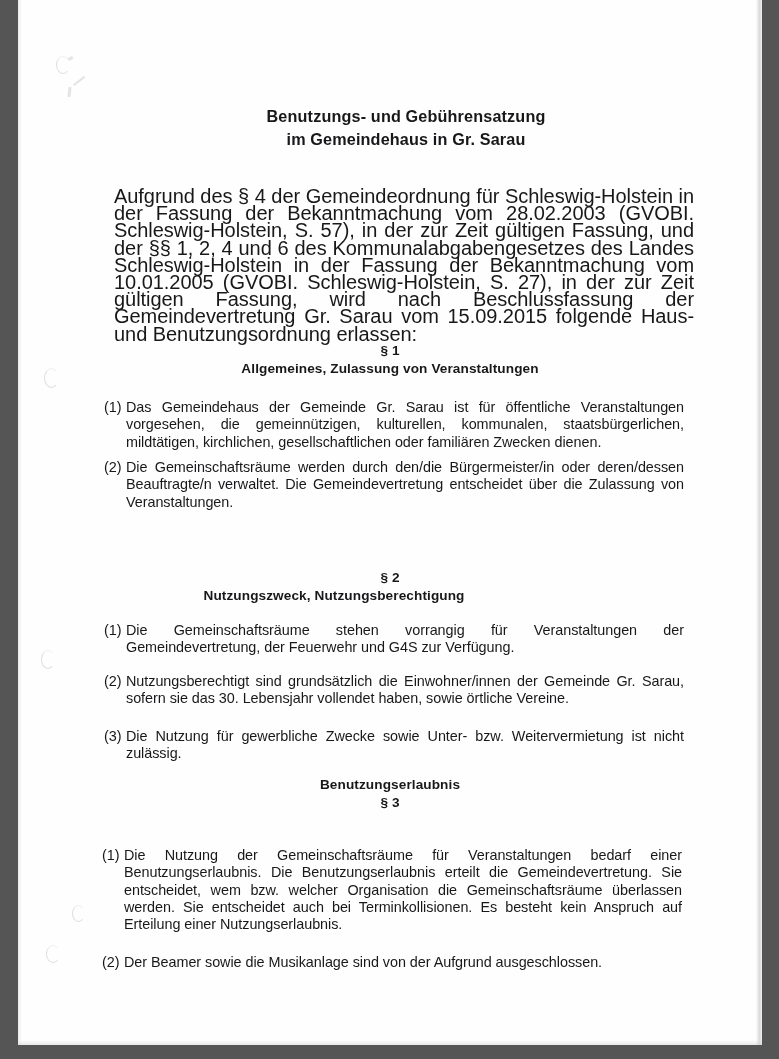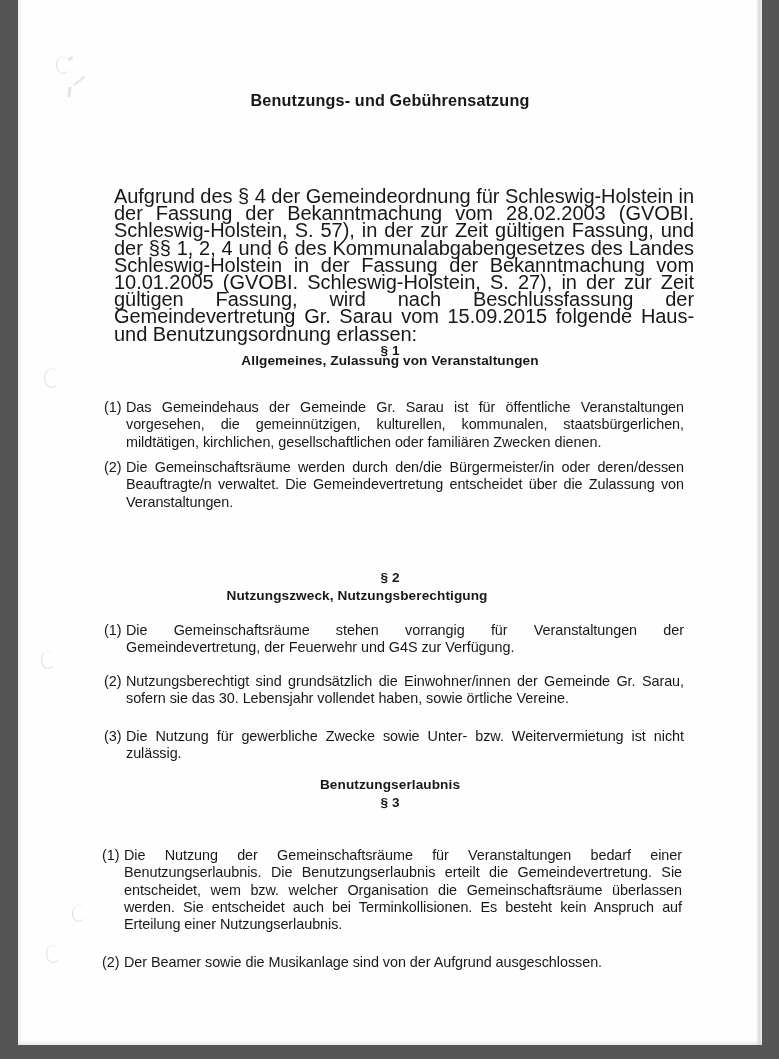--- a/index.html
+++ b/index.html
@@ -86,21 +86,21 @@
     width: 744px;
     color: #18181a;
   }
 
   .doc-title {
     text-align: center;
     font-weight: bold;
     font-size: 16.2px;
     line-height: 23px;
     letter-spacing: 0.15px;
-    margin: 0;
+    margin: 16px;
     padding: 0;
   }
   .doc-title > div { white-space: nowrap; }
 
   .intro {
     position: absolute;
     left: 96px;
     width: 580px;
     font-size: 20px;
     line-height: 17.2px;
@@ -158,39 +158,40 @@
     <div class="speck" style="left:50px; top:87px; width:3px; height:10px; transform:rotate(6deg);"></div>
     <div class="smudge" style="left:26px; top:368px; width:13px; height:18px;"></div>
     <div class="smudge" style="left:23px; top:650px; width:12px; height:17px;"></div>
     <div class="smudge" style="left:54px; top:905px; width:11px; height:15px;"></div>
     <div class="smudge" style="left:28px; top:945px; width:12px; height:16px;"></div>
 
     <div id="content">
 
       <div class="doc-title" style="position:absolute; left:0; top:89px; width:744px;">
         <div>Benutzungs- und Gebührensatzung</div>
+        <div>im Gemeindehaus in Gr. Sarau</div>
       </div>
 
       <div class="intro j" style="top:188px;">Aufgrund des § 4 der Gemeindeordnung für Schleswig-Holstein in der Fassung der Bekanntmachung vom 28.02.2003 (GVOBI. Schleswig-Holstein, S. 57), in der zur Zeit gültigen Fassung, und der §§ 1, 2, 4 und 6 des Kommunalabgabengesetzes des Landes Schleswig-Holstein in der Fassung der Bekanntmachung vom 10.01.2005 (GVOBI. Schleswig-Holstein, S. 27), in der zur Zeit gültigen Fassung, wird nach Beschlussfassung der Gemeindevertretung Gr. Sarau vom 15.09.2015 folgende Haus- und Benutzungsordnung erlassen:</div>
 
       <div class="sec-head" style="position:absolute; left:0; top:342px; width:744px;">§ 1</div>
-      <div class="sec-head" style="position:absolute; left:0; top:352px; width:744px;">Allgemeines, Zulassung von Veranstaltungen</div>
+      <div class="sec-head" style="position:absolute; left:0; top:360px; width:744px;">Allgemeines, Zulassung von Veranstaltungen</div>
 
       <div class="para" style="left:86px; top:399px;">
         <span class="marker">(1)</span>
         <span class="body j">Das Gemeindehaus der Gemeinde Gr. Sarau ist für öffentliche Veranstaltungen vorgesehen, die gemeinnützigen, kulturellen, kommunalen, staatsbürgerlichen, mildtätigen, kirchlichen, gesellschaftlichen oder familiären Zwecken dienen.</span>
       </div>
 
       <div class="para" style="left:86px; top:459px;">
         <span class="marker">(2)</span>
         <span class="body j">Die Gemeinschaftsräume werden durch den/die Bürgermeister/in oder deren/dessen Beauftragte/n verwaltet. Die Gemeindevertretung entscheidet über die Zulassung von Veranstaltungen.</span>
       </div>
 
       <div class="sec-head" style="position:absolute; left:0; top:569px; width:744px;">§ 2</div>
-      <div class="sec-head" style="position:absolute; left:0; top:587px; width:632px;padding-left:23px;">Nutzungszweck, Nutzungsberechtigung</div>
+      <div class="sec-head" style="position:absolute; left:0; top:587px; width:632px;">Nutzungszweck, Nutzungsberechtigung</div>
 
       <div class="para" style="left:86px; top:622px;">
         <span class="marker">(1)</span>
         <span class="body j">Die Gemeinschaftsräume stehen vorrangig für Veranstaltungen der Gemeindevertretung, der Feuerwehr und G4S zur Verfügung.</span>
       </div>
 
       <div class="para" style="left:86px; top:673px;">
         <span class="marker">(2)</span>
         <span class="body j">Nutzungsberechtigt sind grundsätzlich die Einwohner/innen der Gemeinde Gr. Sarau, sofern sie das 30. Lebensjahr vollendet haben, sowie örtliche Vereine.</span>
       </div>

